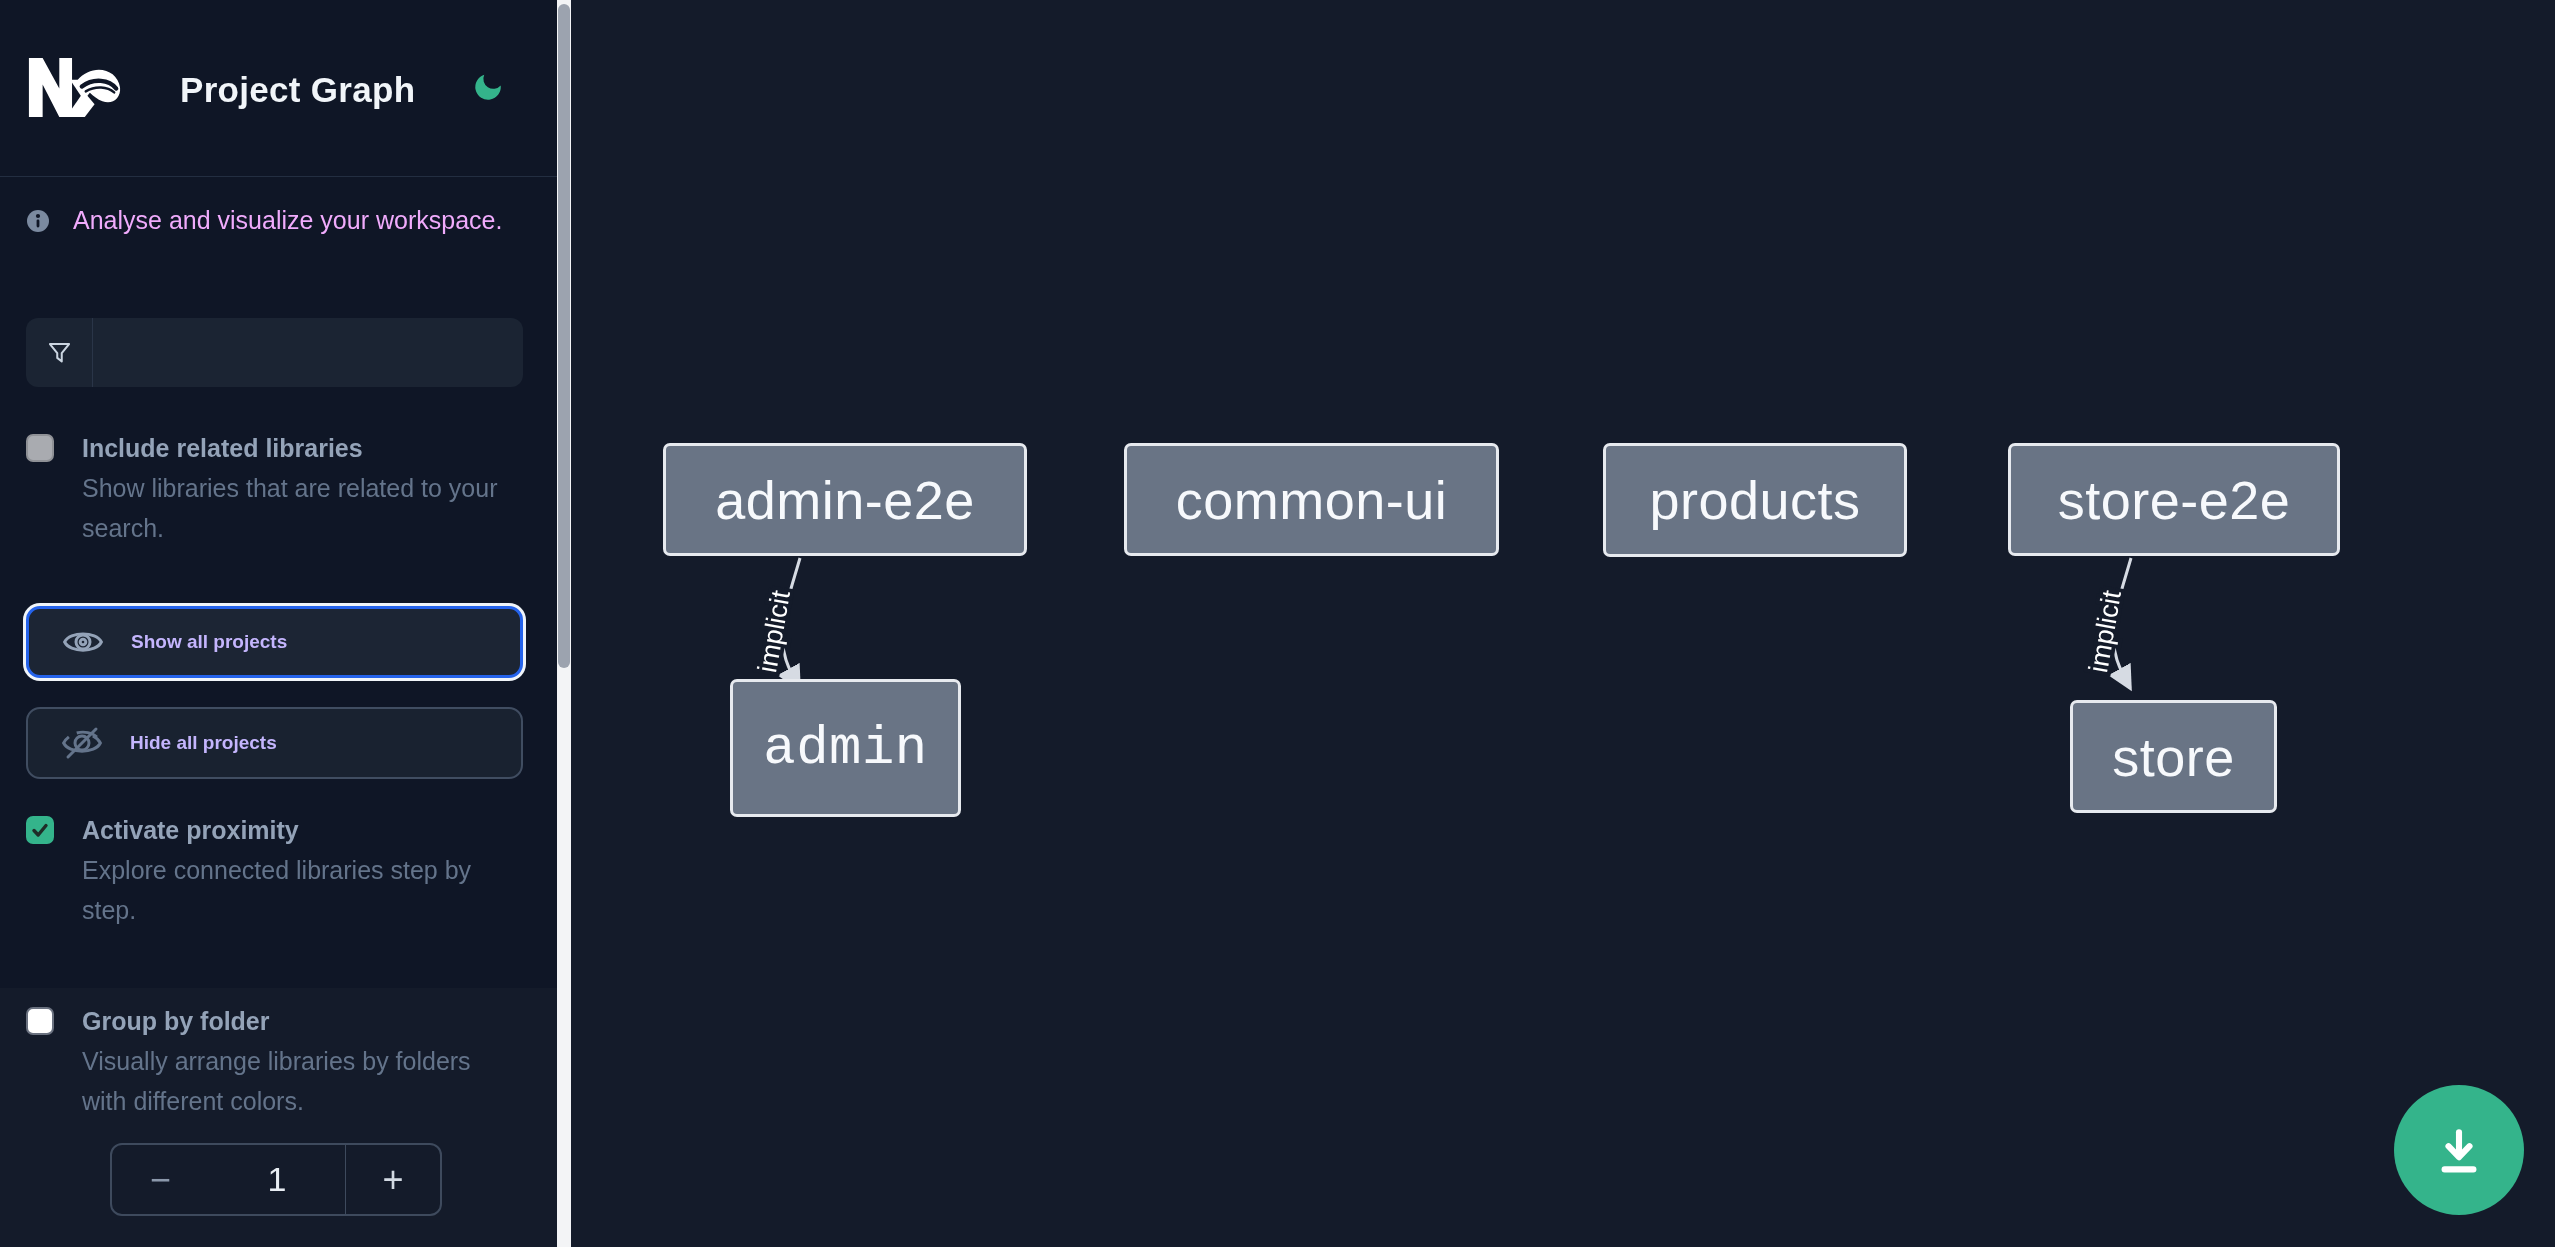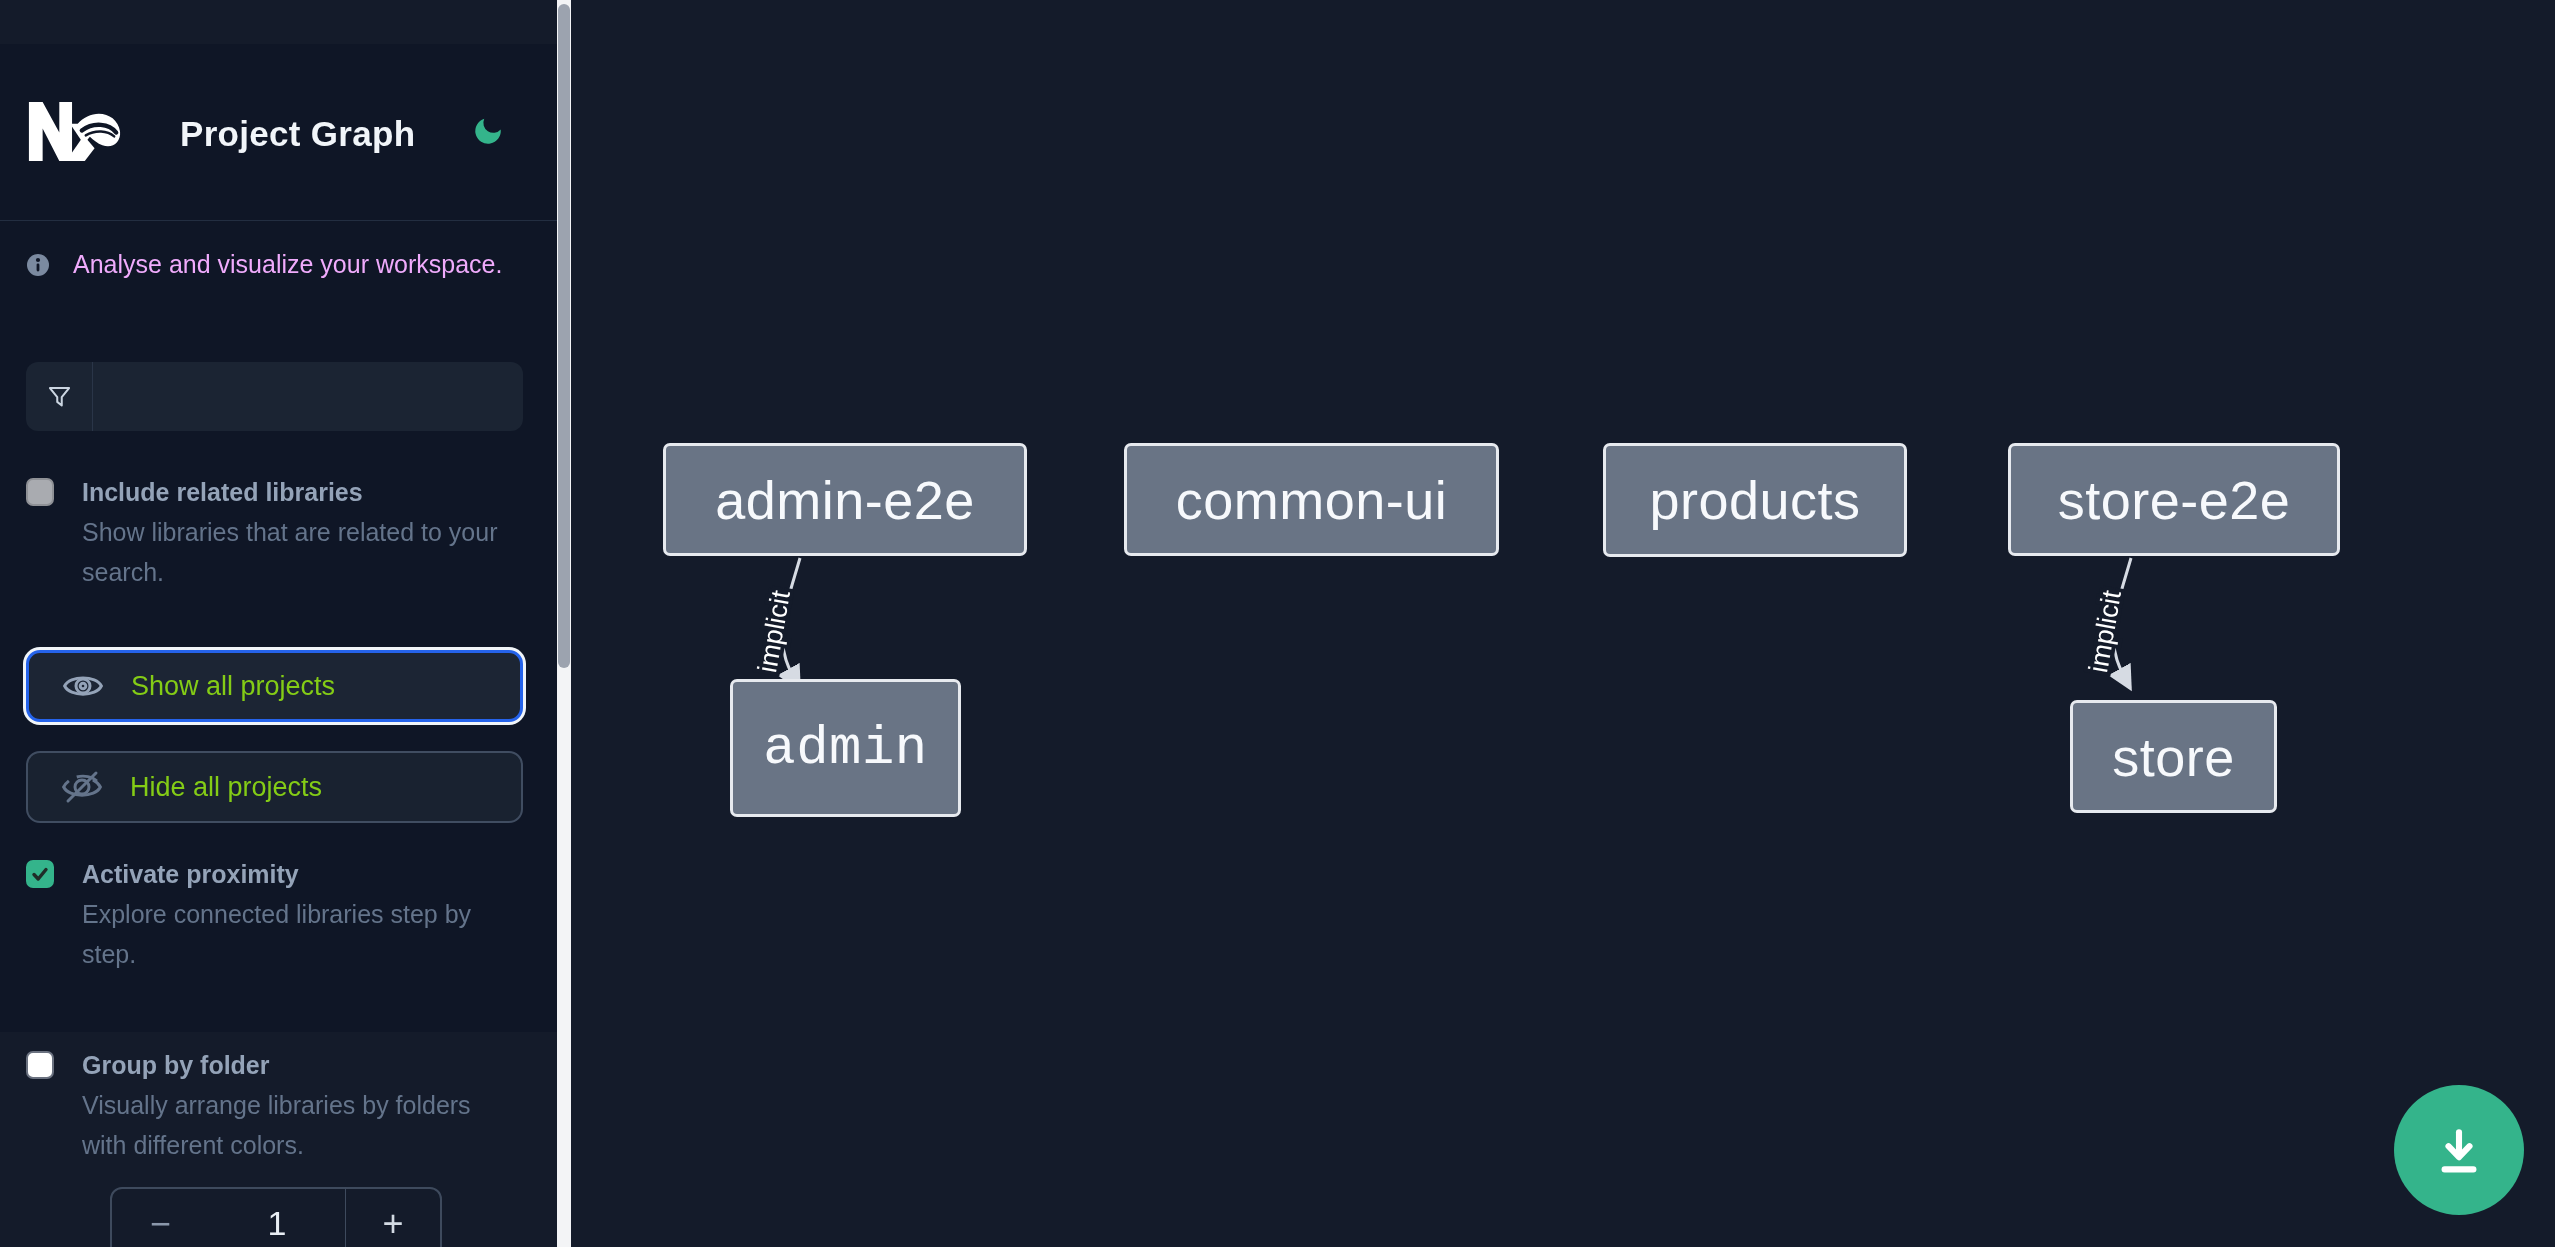--- a/index.html
+++ b/index.html
@@ -1,21 +1,21 @@
 <!DOCTYPE html>
 <html><head>
 <meta charset="utf-8">
 <style>
   * { margin:0; padding:0; box-sizing:border-box; }
   html,body { width:2555px; height:1247px; }
   body { font-family:"Liberation Sans", sans-serif; background:#151c2b; overflow:hidden; }
   .app { position:absolute; inset:0; width:2555px; height:1247px; background:#141b2a; }
 
   
-  .sidebar { position:absolute; left:0; top:0; width:557px; height:988px; background:#0f1626; z-index:3;margin-top:44px; }
+  .sidebar { position:absolute; left:0; top:0; width:557px; height:988px; background:#0f1626; z-index:3; }
   .sidebar-header { height:177px; border-bottom:1px solid #232e41; position:relative; }
   .logo { position:absolute; left:25px; top:56px; width:98px; height:63px; }
   .app-title { position:absolute; left:180px; top:70px; font-size:35px; font-weight:600; color:#f1f5f9; letter-spacing:0.3px; }
   .theme-btn { position:absolute; left:462px; top:62px; width:52px; height:52px; background:transparent; border:none; cursor:pointer; }
   .theme-btn svg { width:34px; height:34px; }
 
   .sidebar-body { padding:0 26px; }
   .info-row { margin-top:29px; display:flex; align-items:center; gap:23px; }
   .info-row svg { width:24px; height:24px; flex:none; }
   .info-text { color:#f0abfc; font-size:25px; }
@@ -35,21 +35,21 @@
   .check-texts { margin-left:28px; width:430px; }
   .check-label { color:#94a3b8; font-size:25px; font-weight:700; line-height:40px; }
   .check-desc { color:#64748b; font-size:25px; line-height:40px; }
 
   .row-include { margin-top:41px; }
   .row-folder { margin-top:71px; }
   .row-proximity { margin-top:31px; }
 
   .btn { width:497px; height:72px; border-radius:14px; display:flex; align-items:center; gap:27px; padding-left:33px; cursor:pointer; font-family:"Liberation Sans", sans-serif; }
   .btn svg { width:42px; height:42px; flex:none; }
-  .btn span { color:#84cc16; font-size:27px; font-weight:400; }
+  .btn span { color:#c4b5fd; font-size:19px; font-weight:700; }
   .btn-show { margin-top:58px; background:#1c2534; border:3px solid #2563eb; box-shadow:0 0 0 3px #f1f5f9; }
   .btn-hide { margin-top:29px; background:#192230; border:2px solid #404d61; }
 
   .stepper { margin:22px 0 0 84px; width:332px; height:73px; border:2px solid #3e4a5d; border-radius:12px; display:flex; overflow:hidden; }
   .stepper button { background:transparent; border:none; cursor:pointer; font-family:"Liberation Sans", sans-serif; font-size:36px; }
   .step-minus { width:97px; color:#8b98ab; border-right:1px solid #3e4a5d; }
   .step-value { width:137px; display:flex; align-items:center; justify-content:center; color:#e8edf3; font-size:34px; border-right:1px solid #3e4a5d; }
   .step-plus { flex:1; color:#d3dae3; }
 
   

